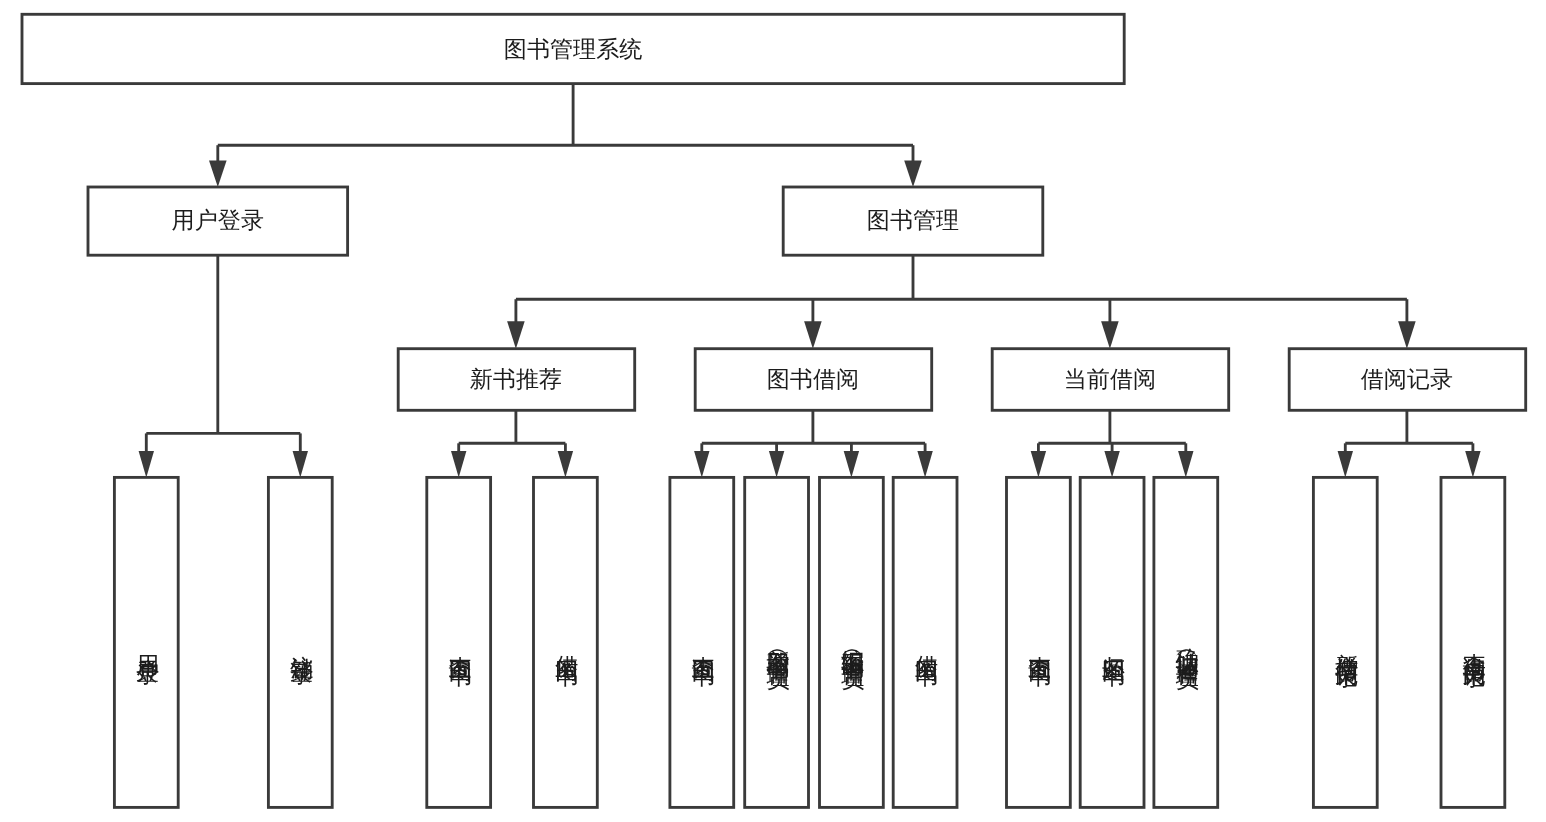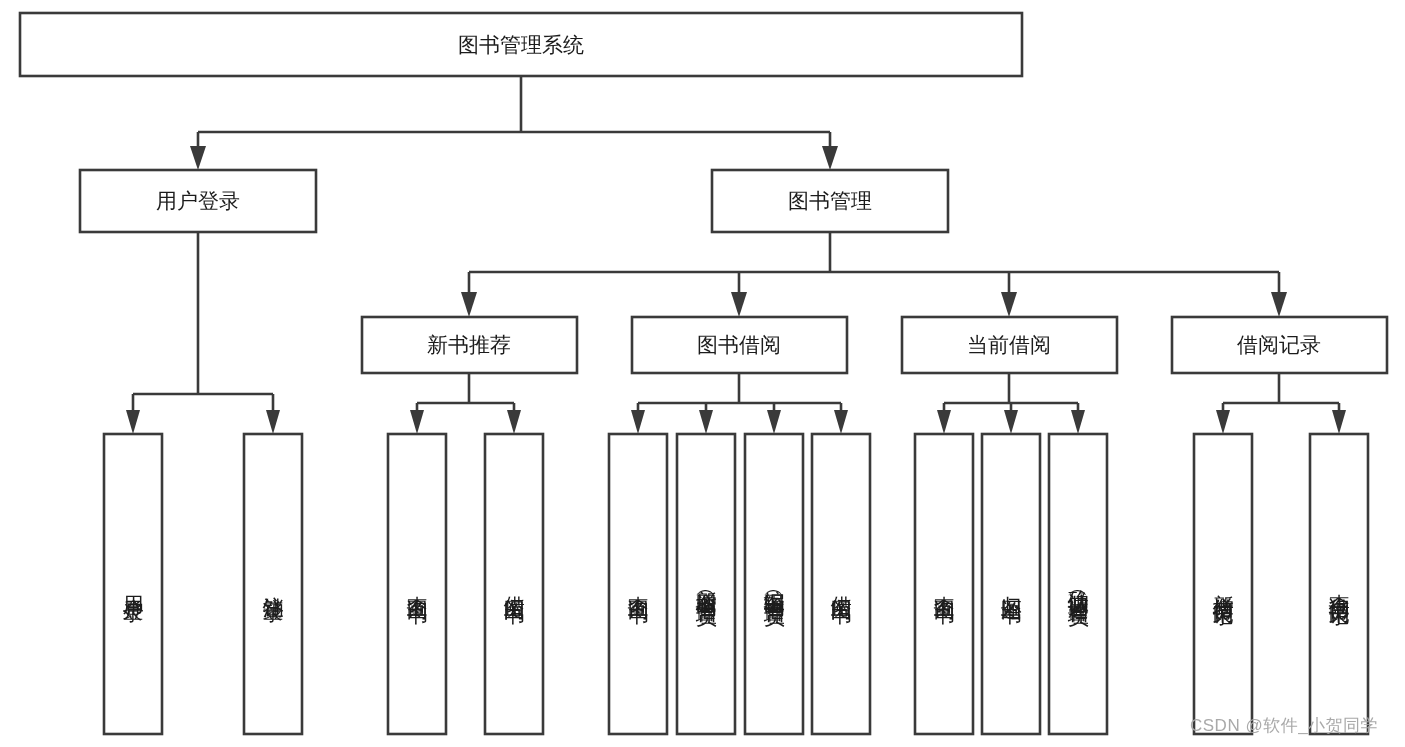--- a/index.html
+++ b/index.html
@@ -199,15 +199,14 @@
   <div class="label-v" style="left:609px; top:434px; width:58px; height:300px;">查询图书</div>
   <div class="label-v" style="left:677px; top:434px; width:58px; height:300px;">新增图书（管理员）</div>
   <div class="label-v" style="left:745px; top:434px; width:58px; height:300px;">编辑图书（管理员）</div>
   <div class="label-v" style="left:812px; top:434px; width:58px; height:300px;">借阅图书</div>
   <div class="label-v" style="left:915px; top:434px; width:58px; height:300px;">查询图书</div>
   <div class="label-v" style="left:982px; top:434px; width:58px; height:300px;">归还图书</div>
   <div class="label-v" style="left:1049px; top:434px; width:58px; height:300px;">确认归还（管理员）</div>
   <div class="label-v" style="left:1194px; top:434px; width:58px; height:300px;">新增借阅记录</div>
   <div class="label-v" style="left:1310px; top:434px; width:58px; height:300px;">查询借阅记录</div>
 
-  <div class="watermark">CSDN @软件_小贺同学</div>
 
 </div>
 
 </body></html>

